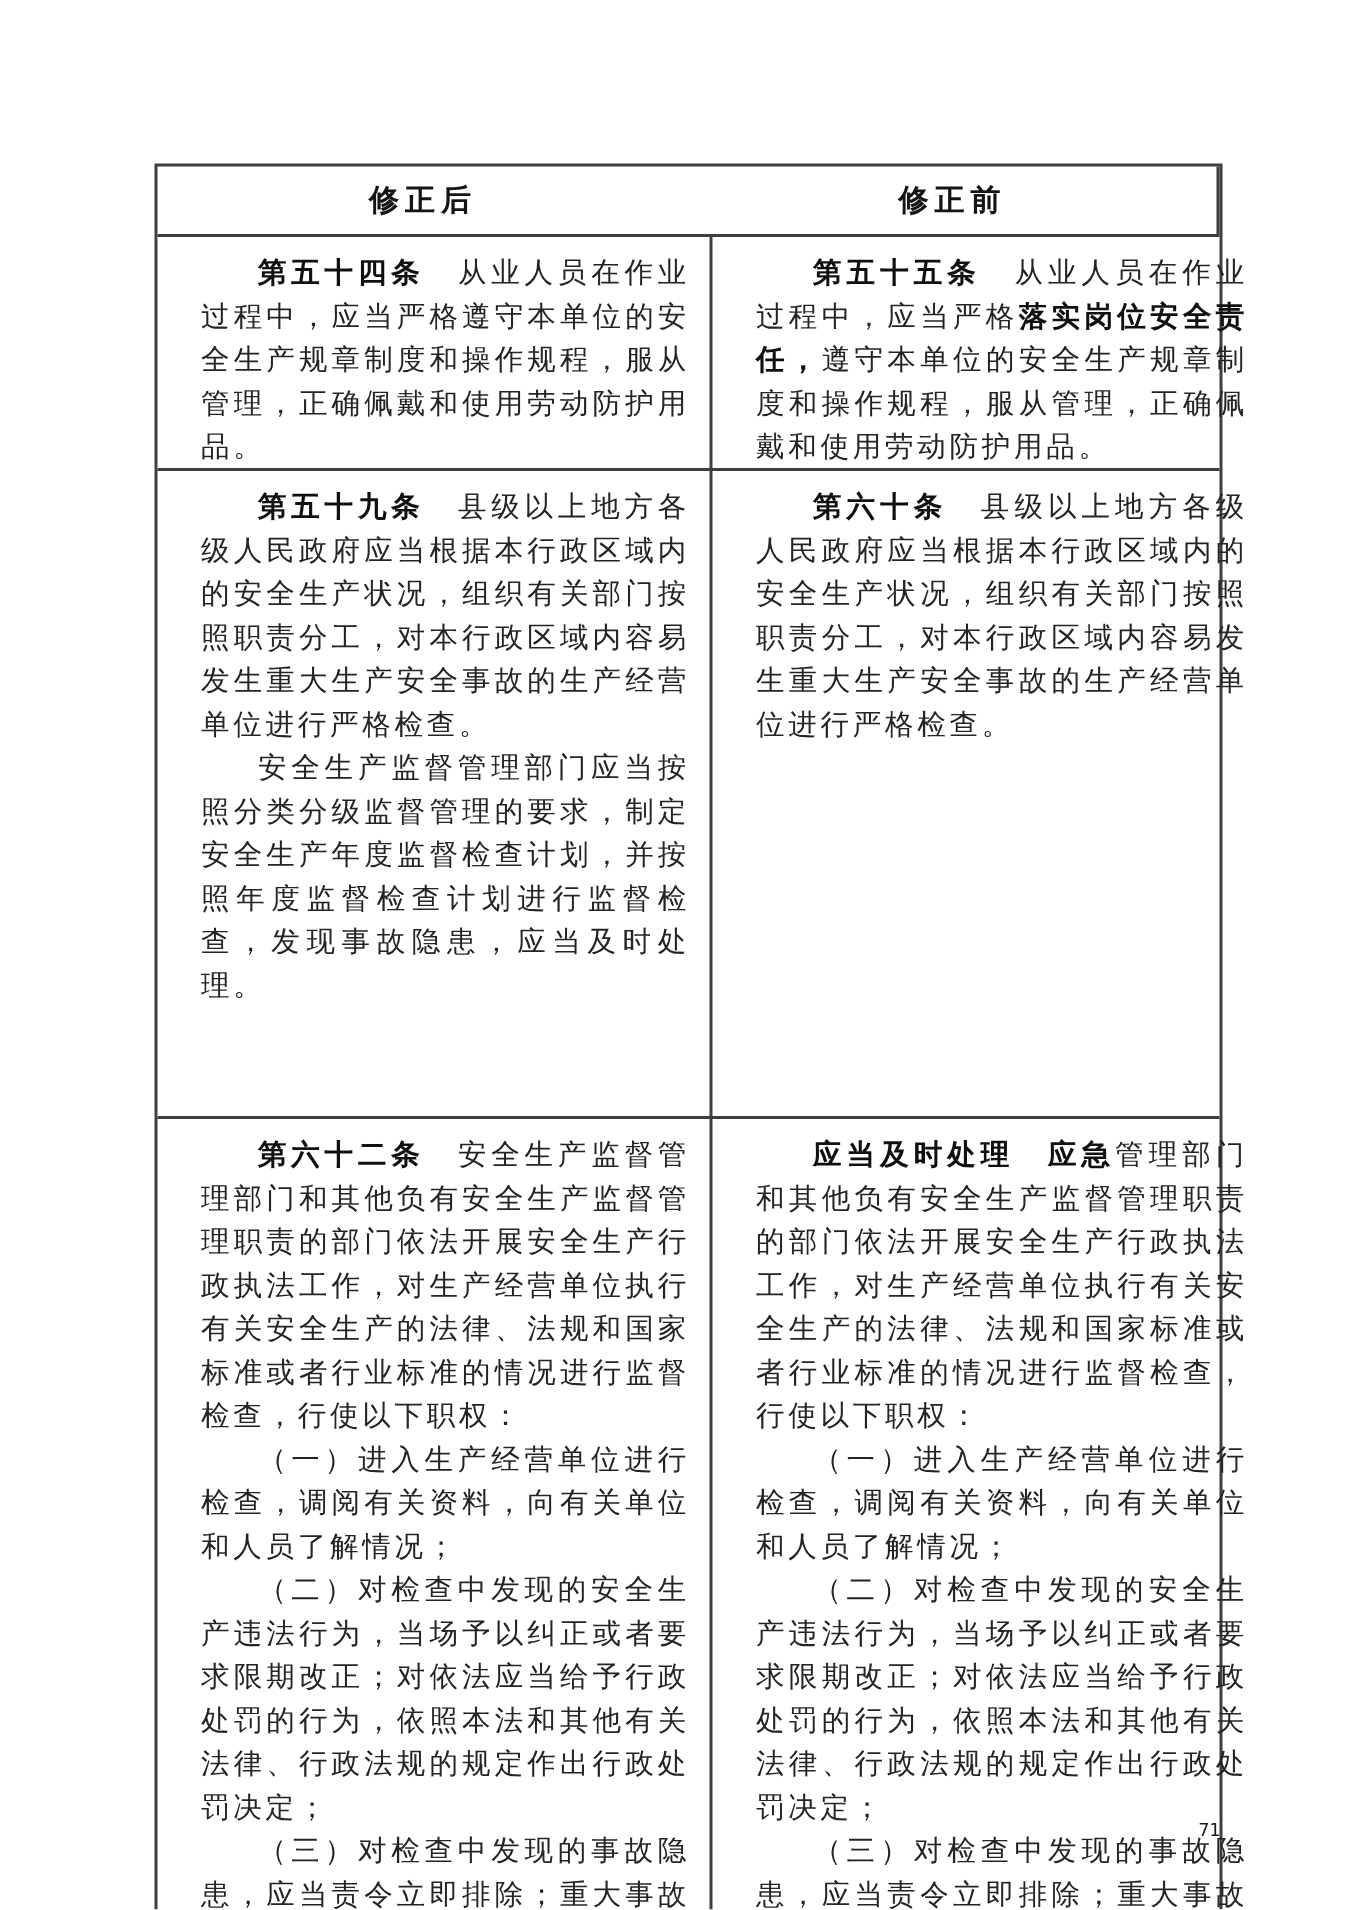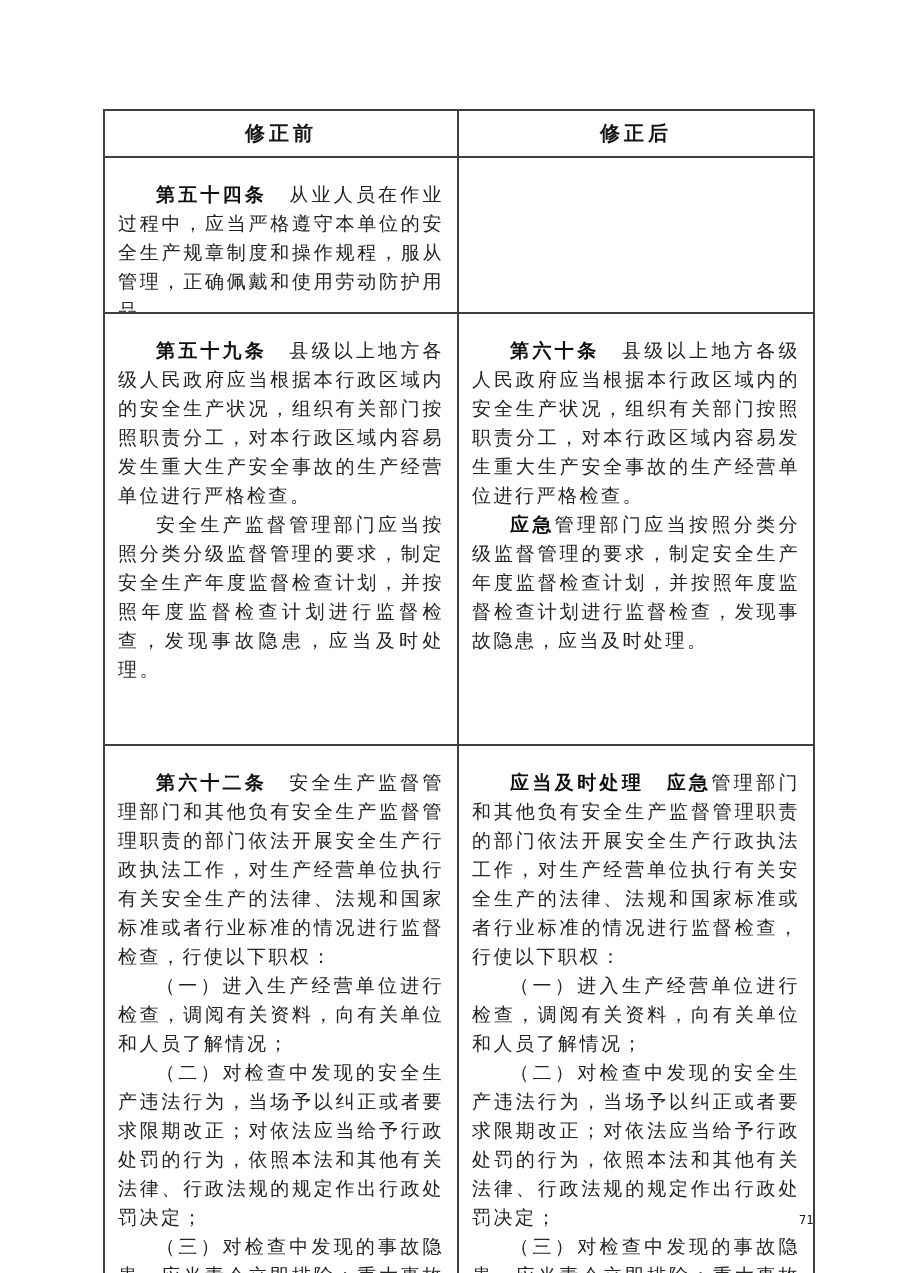--- a/index.html
+++ b/index.html
@@ -48,28 +48,29 @@
     box-sizing: border-box;
     border-bottom: 2px solid #3f3f3f;
   }
   .brow.last { border-bottom: none; }
   .brow.r0 { height: 156px; }
   .brow.r1 { height: 432px; }
   .brow.r2 { height: 609px; }
   .cell {
     flex: 0 0 50%;
     box-sizing: border-box;
-    padding: 22px 13px 0 13px;
+    padding: 10px 13px 0 13px;
     overflow: hidden;
     font-size: 19px;
     line-height: 29px;
     letter-spacing: 2.5px;
     text-align: justify;
     text-justify: inter-ideograph;
     color: #242424;
+    margin-left: 16px;
   }
   .cell.divide { border-right: 2px solid #3f3f3f; }
   .cell p {
     margin: 0;
     text-indent: 2em;
   }
   .b {
     font-weight: 700;
     font-family: "Liberation Sans", sans-serif;
     color: #101010;
@@ -84,42 +85,44 @@
   }
 </style>
 </head>
 <body>
 
 <div class="page">
 
   <div class="doc-table">
 
     <div class="header-row">
+      <div class="hcell">
+        <span>修正后</span>
+      </div>
       <div class="hcell divide">
         <span>修正前</span>
-      </div>
-      <div class="hcell">
-        <span>修正后</span>
       </div>
     </div>
 
     <div class="brow r0">
       <div class="cell divide">
         <p><span class="b">第五十四条</span><span>　从业人员在作业过程中，应当严格遵守本单位的安全生产规章制度和操作规程，服从管理，正确佩戴和使用劳动防护用品。</span></p>
+      </div>
+      <div class="cell">
+        <p><span class="b">第五十五条</span><span>　从业人员在作业过程中，应当严格</span><span class="b">落实岗位安全责任，</span><span>遵守本单位的安全生产规章制度和操作规程，服从管理，正确佩戴和使用劳动防护用品。</span></p>
       </div>
     </div>
 
     <div class="brow r1">
       <div class="cell divide">
         <p><span class="b">第五十九条</span><span>　县级以上地方各级人民政府应当根据本行政区域内的安全生产状况，组织有关部门按照职责分工，对本行政区域内容易发生重大生产安全事故的生产经营单位进行严格检查。</span></p>
         <p><span>安全生产监督管理部门应当按照分类分级监督管理的要求，制定安全生产年度监督检查计划，并按照年度监督检查计划进行监督检查，发现事故隐患，应当及时处理。</span></p>
       </div>
       <div class="cell">
         <p><span class="b">第六十条</span><span>　县级以上地方各级人民政府应当根据本行政区域内的安全生产状况，组织有关部门按照职责分工，对本行政区域内容易发生重大生产安全事故的生产经营单位进行严格检查。</span></p>
-        <p><span class="b">应急</span><span>管理部门应当按照分类分级监督管理的要求，制定安全生产年度监督检查计划，并按照年度监督检查计划进行监督检查，发现事故隐患，应当及时处理。</span></p>
       </div>
     </div>
 
     <div class="brow r2 last">
       <div class="cell divide">
         <p><span class="b">第六十二条</span><span>　安全生产监督管理部门和其他负有安全生产监督管理职责的部门依法开展安全生产行政执法工作，对生产经营单位执行有关安全生产的法律、法规和国家标准或者行业标准的情况进行监督检查，行使以下职权：</span></p>
         <p><span>（一）进入生产经营单位进行检查，调阅有关资料，向有关单位和人员了解情况；</span></p>
         <p><span>（二）对检查中发现的安全生产违法行为，当场予以纠正或者要求限期改正；对依法应当给予行政处罚的行为，依照本法和其他有关法律、行政法规的规定作出行政处罚决定；</span></p>
         <p><span>（三）对检查中发现的事故隐患，应当责令立即排除；重大事故隐</span></p>
       </div>

